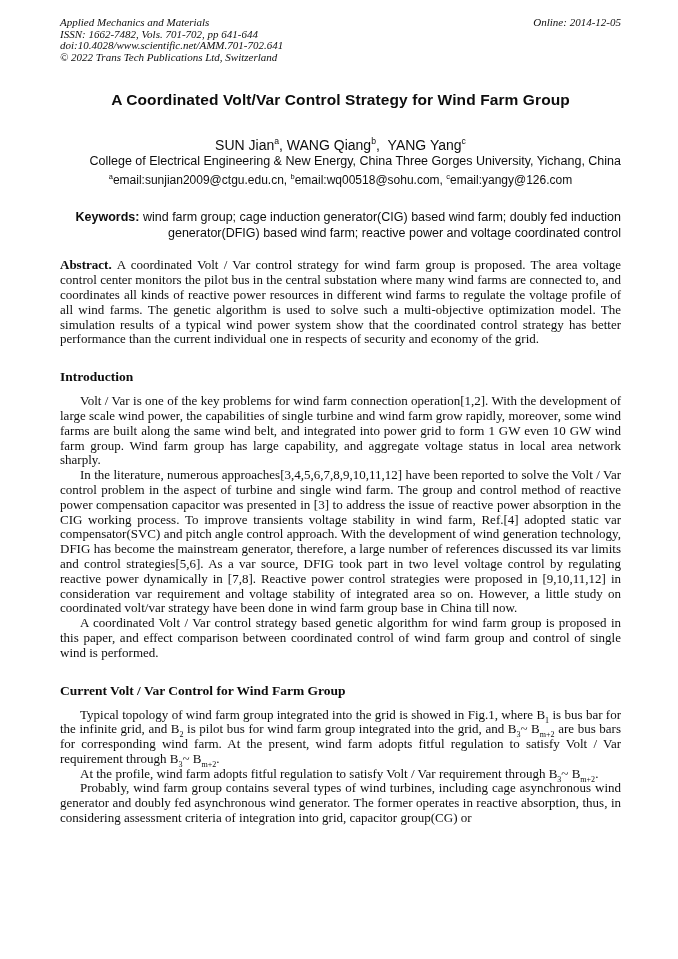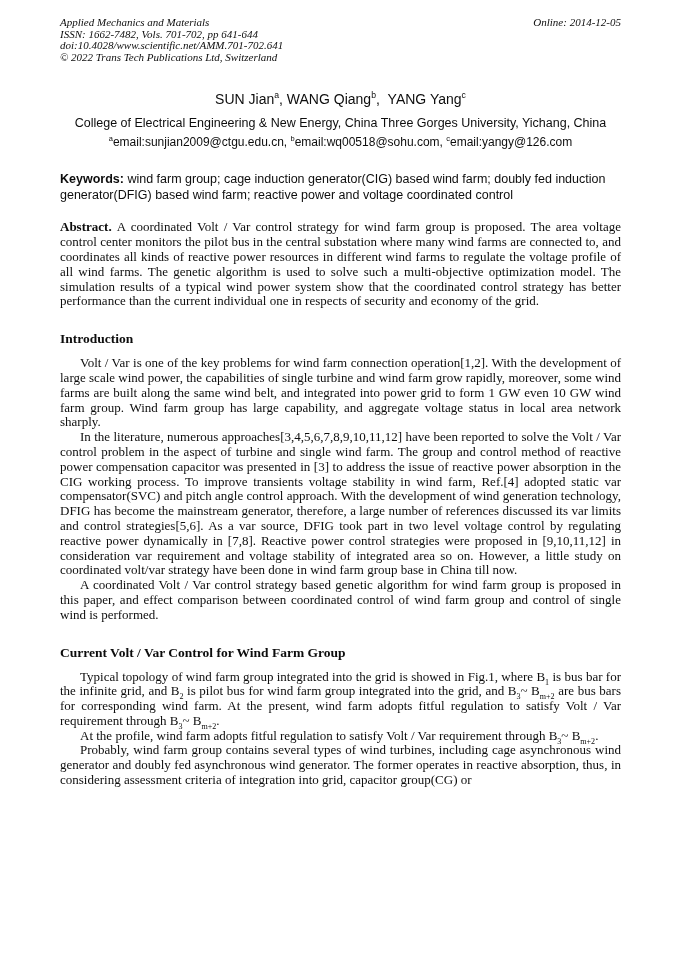--- a/index.html
+++ b/index.html
@@ -32,36 +32,35 @@
     font-size:15.5px; font-weight:bold; line-height:18px;
     letter-spacing:0.1px;
   }
   .authors {
     margin-top:28px;
     text-align:center;
     font-family:"Liberation Sans", sans-serif;
     font-size:14px; line-height:17px;
   }
   .affiliation {
-    margin-top:8px;
-    text-align:center;
+    text-align:right;
     font-family:"Liberation Sans", sans-serif;
     font-size:12.5px; line-height:15px;
   }
   .emails {
     margin-top:4px;
     text-align:center;
     font-family:"Liberation Sans", sans-serif;
     font-size:12px; line-height:15px;
   }
   .keywords {
     margin:21px 0 0 0;
     font-family:"Liberation Sans", sans-serif;
     font-size:12.5px; line-height:16px;
-    text-align:left;
+    text-align:right;
   }
 
   
   p.body {
     margin:0;
     font-size:13px; line-height:14.8px;
     text-align:justify;
   }
   p.abstract { margin-top:17px; }
   p.indent { text-indent:20px; }
@@ -83,20 +82,21 @@
   <div class="jheader">
     <div class="left">
       <div>Applied Mechanics and Materials</div>
       <div>ISSN: 1662-7482, Vols. 701-702, pp 641-644</div>
       <div>doi:10.4028/www.scientific.net/AMM.701-702.641</div>
       <div>© 2022 Trans Tech Publications Ltd, Switzerland</div>
     </div>
     <div class="right">Online: 2014-12-05</div>
   </div>
 
+  <h1 class="title">A Coordinated Volt/Var Control Strategy for Wind Farm Group</h1>
 
   <div class="authors rich"><span>SUN Jian</span><sup>a</sup><span>, WANG Qiang</span><sup>b</sup><span>, &nbsp;YANG Yang</span><sup>c</sup></div>
 
   <div class="affiliation">College of Electrical Engineering &amp; New Energy, China Three Gorges University, Yichang, China</div>
 
   <div class="emails rich"><sup>a</sup><span>email:sunjian2009@ctgu.edu.cn, </span><sup>b</sup><span>email:wq00518@sohu.com, </span><sup>c</sup><span>email:yangy@126.com</span></div>
 
   <p class="keywords rich"><span class="seg-b">Keywords: </span><span>wind farm group; cage induction generator(CIG) based wind farm; doubly fed induction generator(DFIG) based wind farm; reactive power and voltage coordinated control</span></p>
 
   <p class="body abstract rich"><span class="seg-b">Abstract. </span><span>A coordinated Volt / Var control strategy for wind farm group is proposed. The area voltage control center monitors the pilot bus in the central substation where many wind farms are connected to, and coordinates all kinds of reactive power resources in different wind farms to regulate the voltage profile of all wind farms. The genetic algorithm is used to solve such a multi-objective optimization model. The simulation results of a typical wind power system show that the coordinated control strategy has better performance than the current individual one in respects of security and economy of the grid.</span></p>

